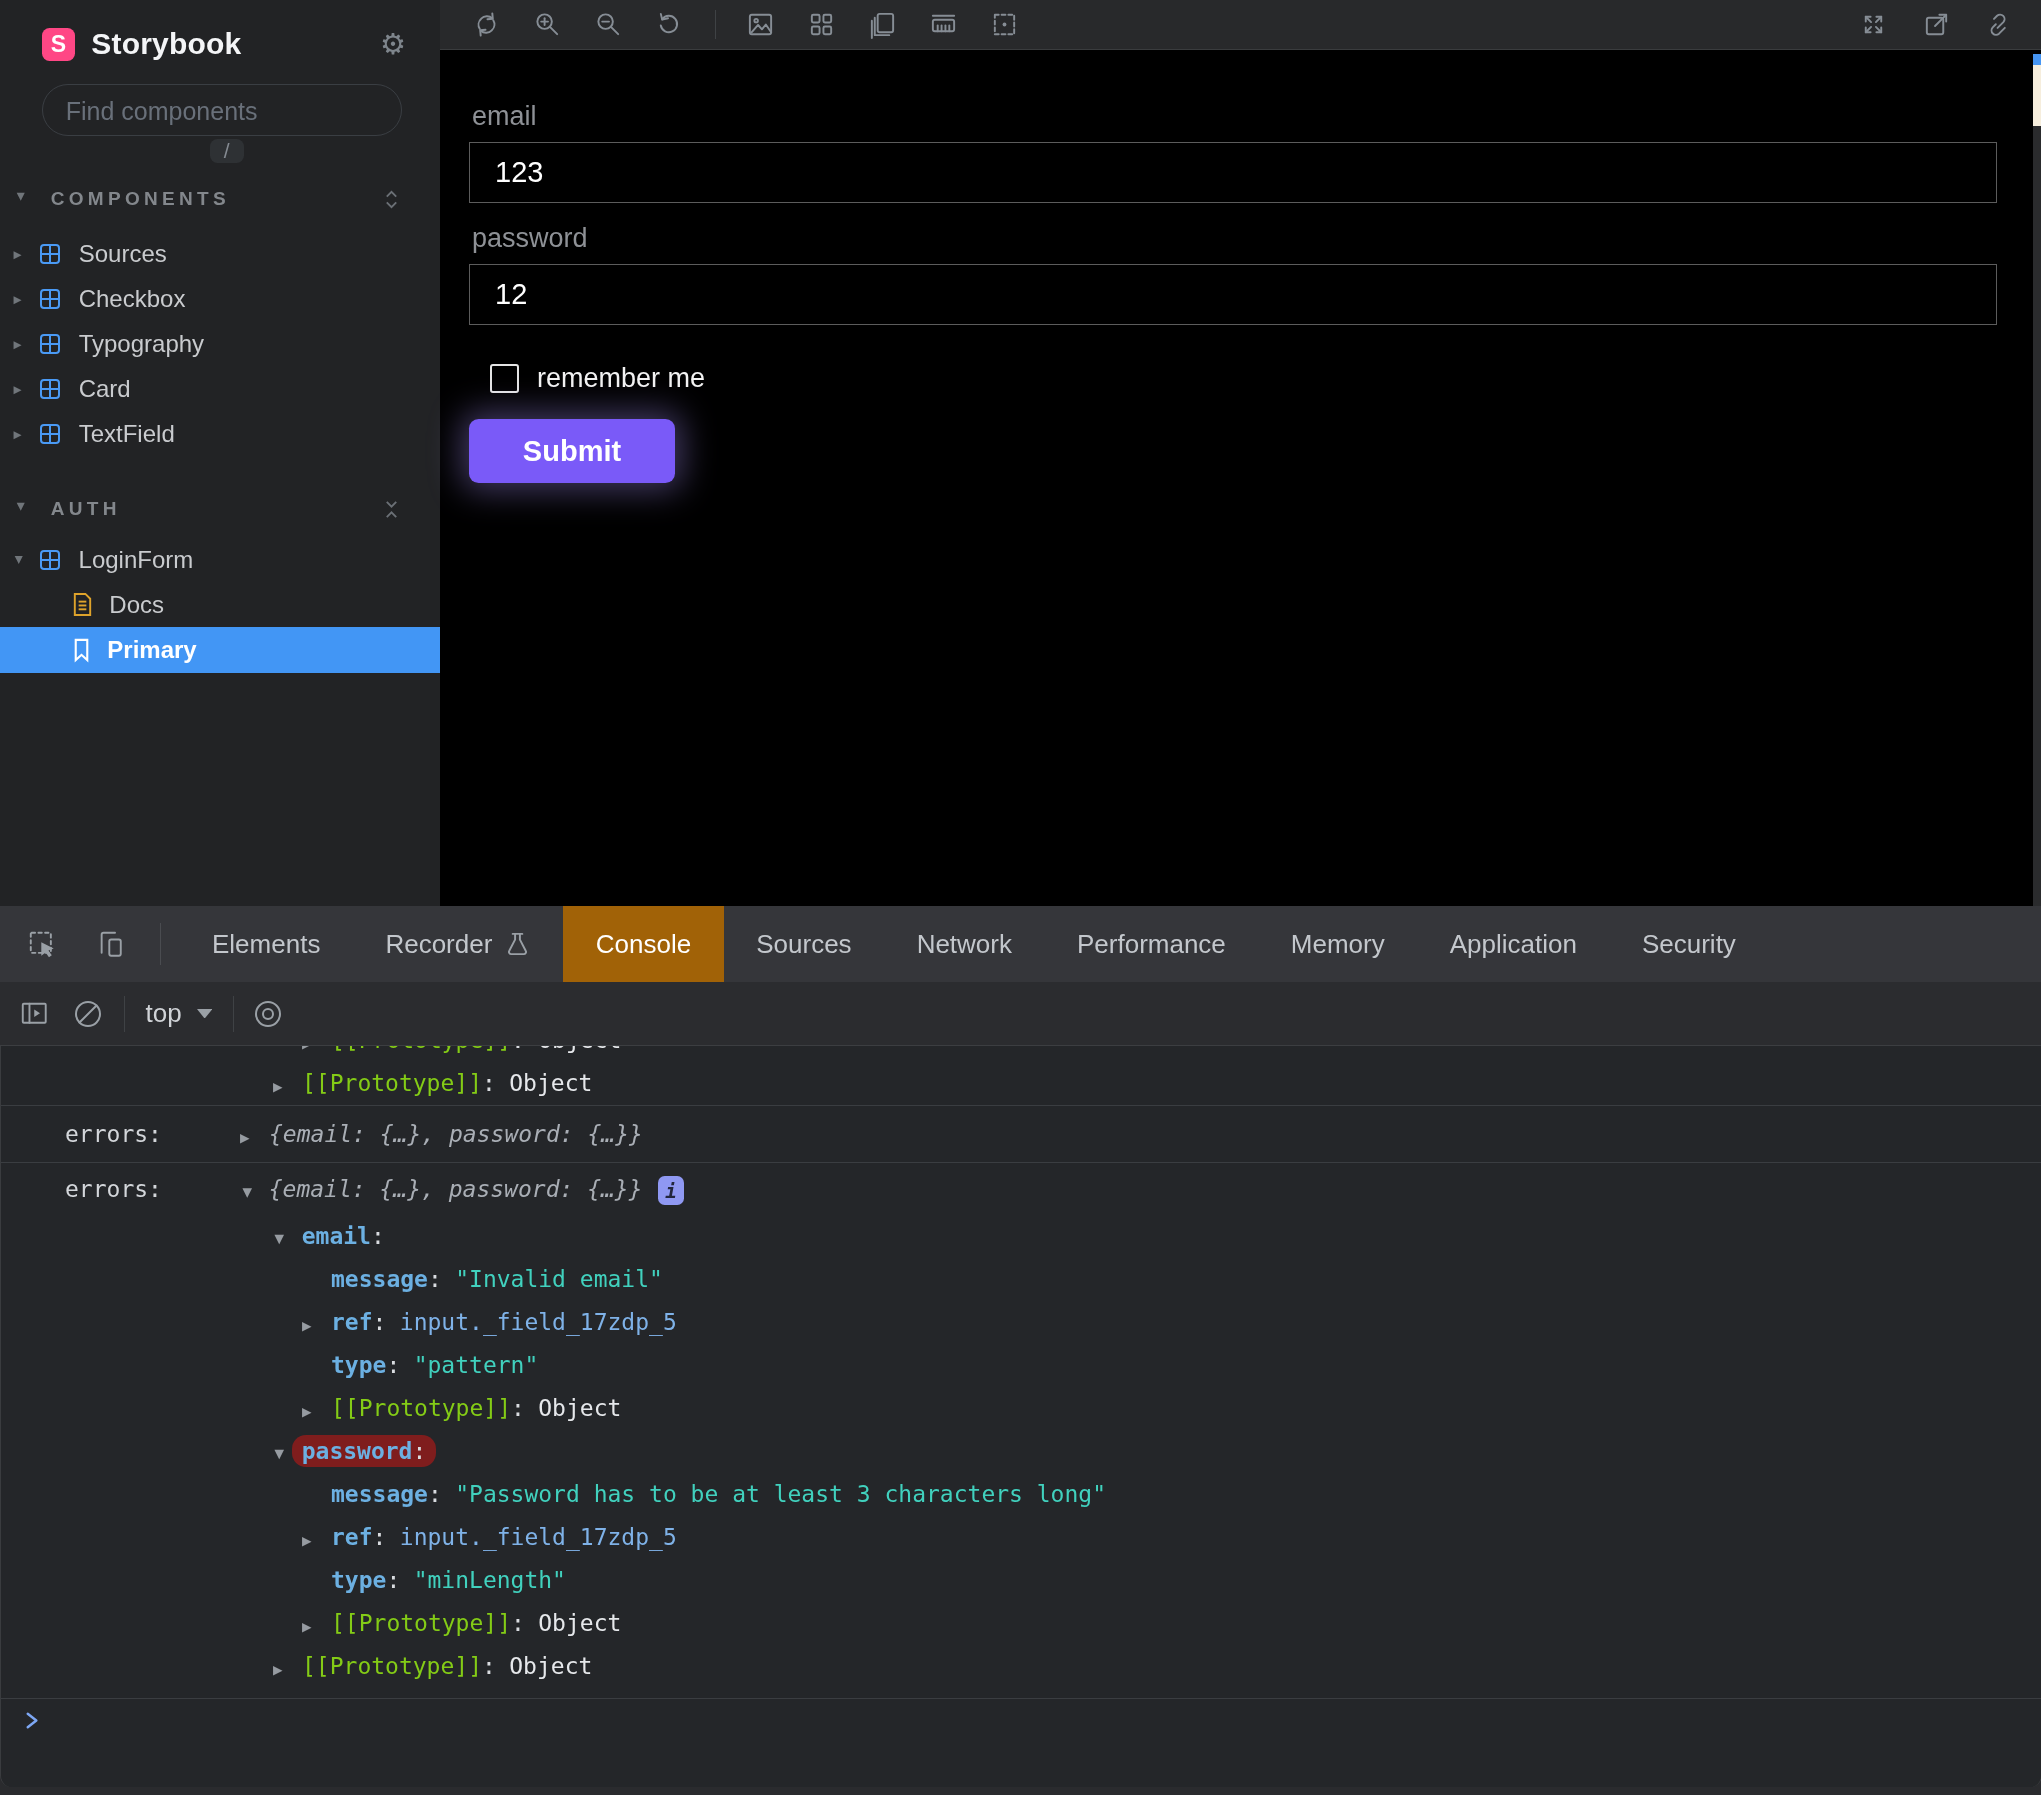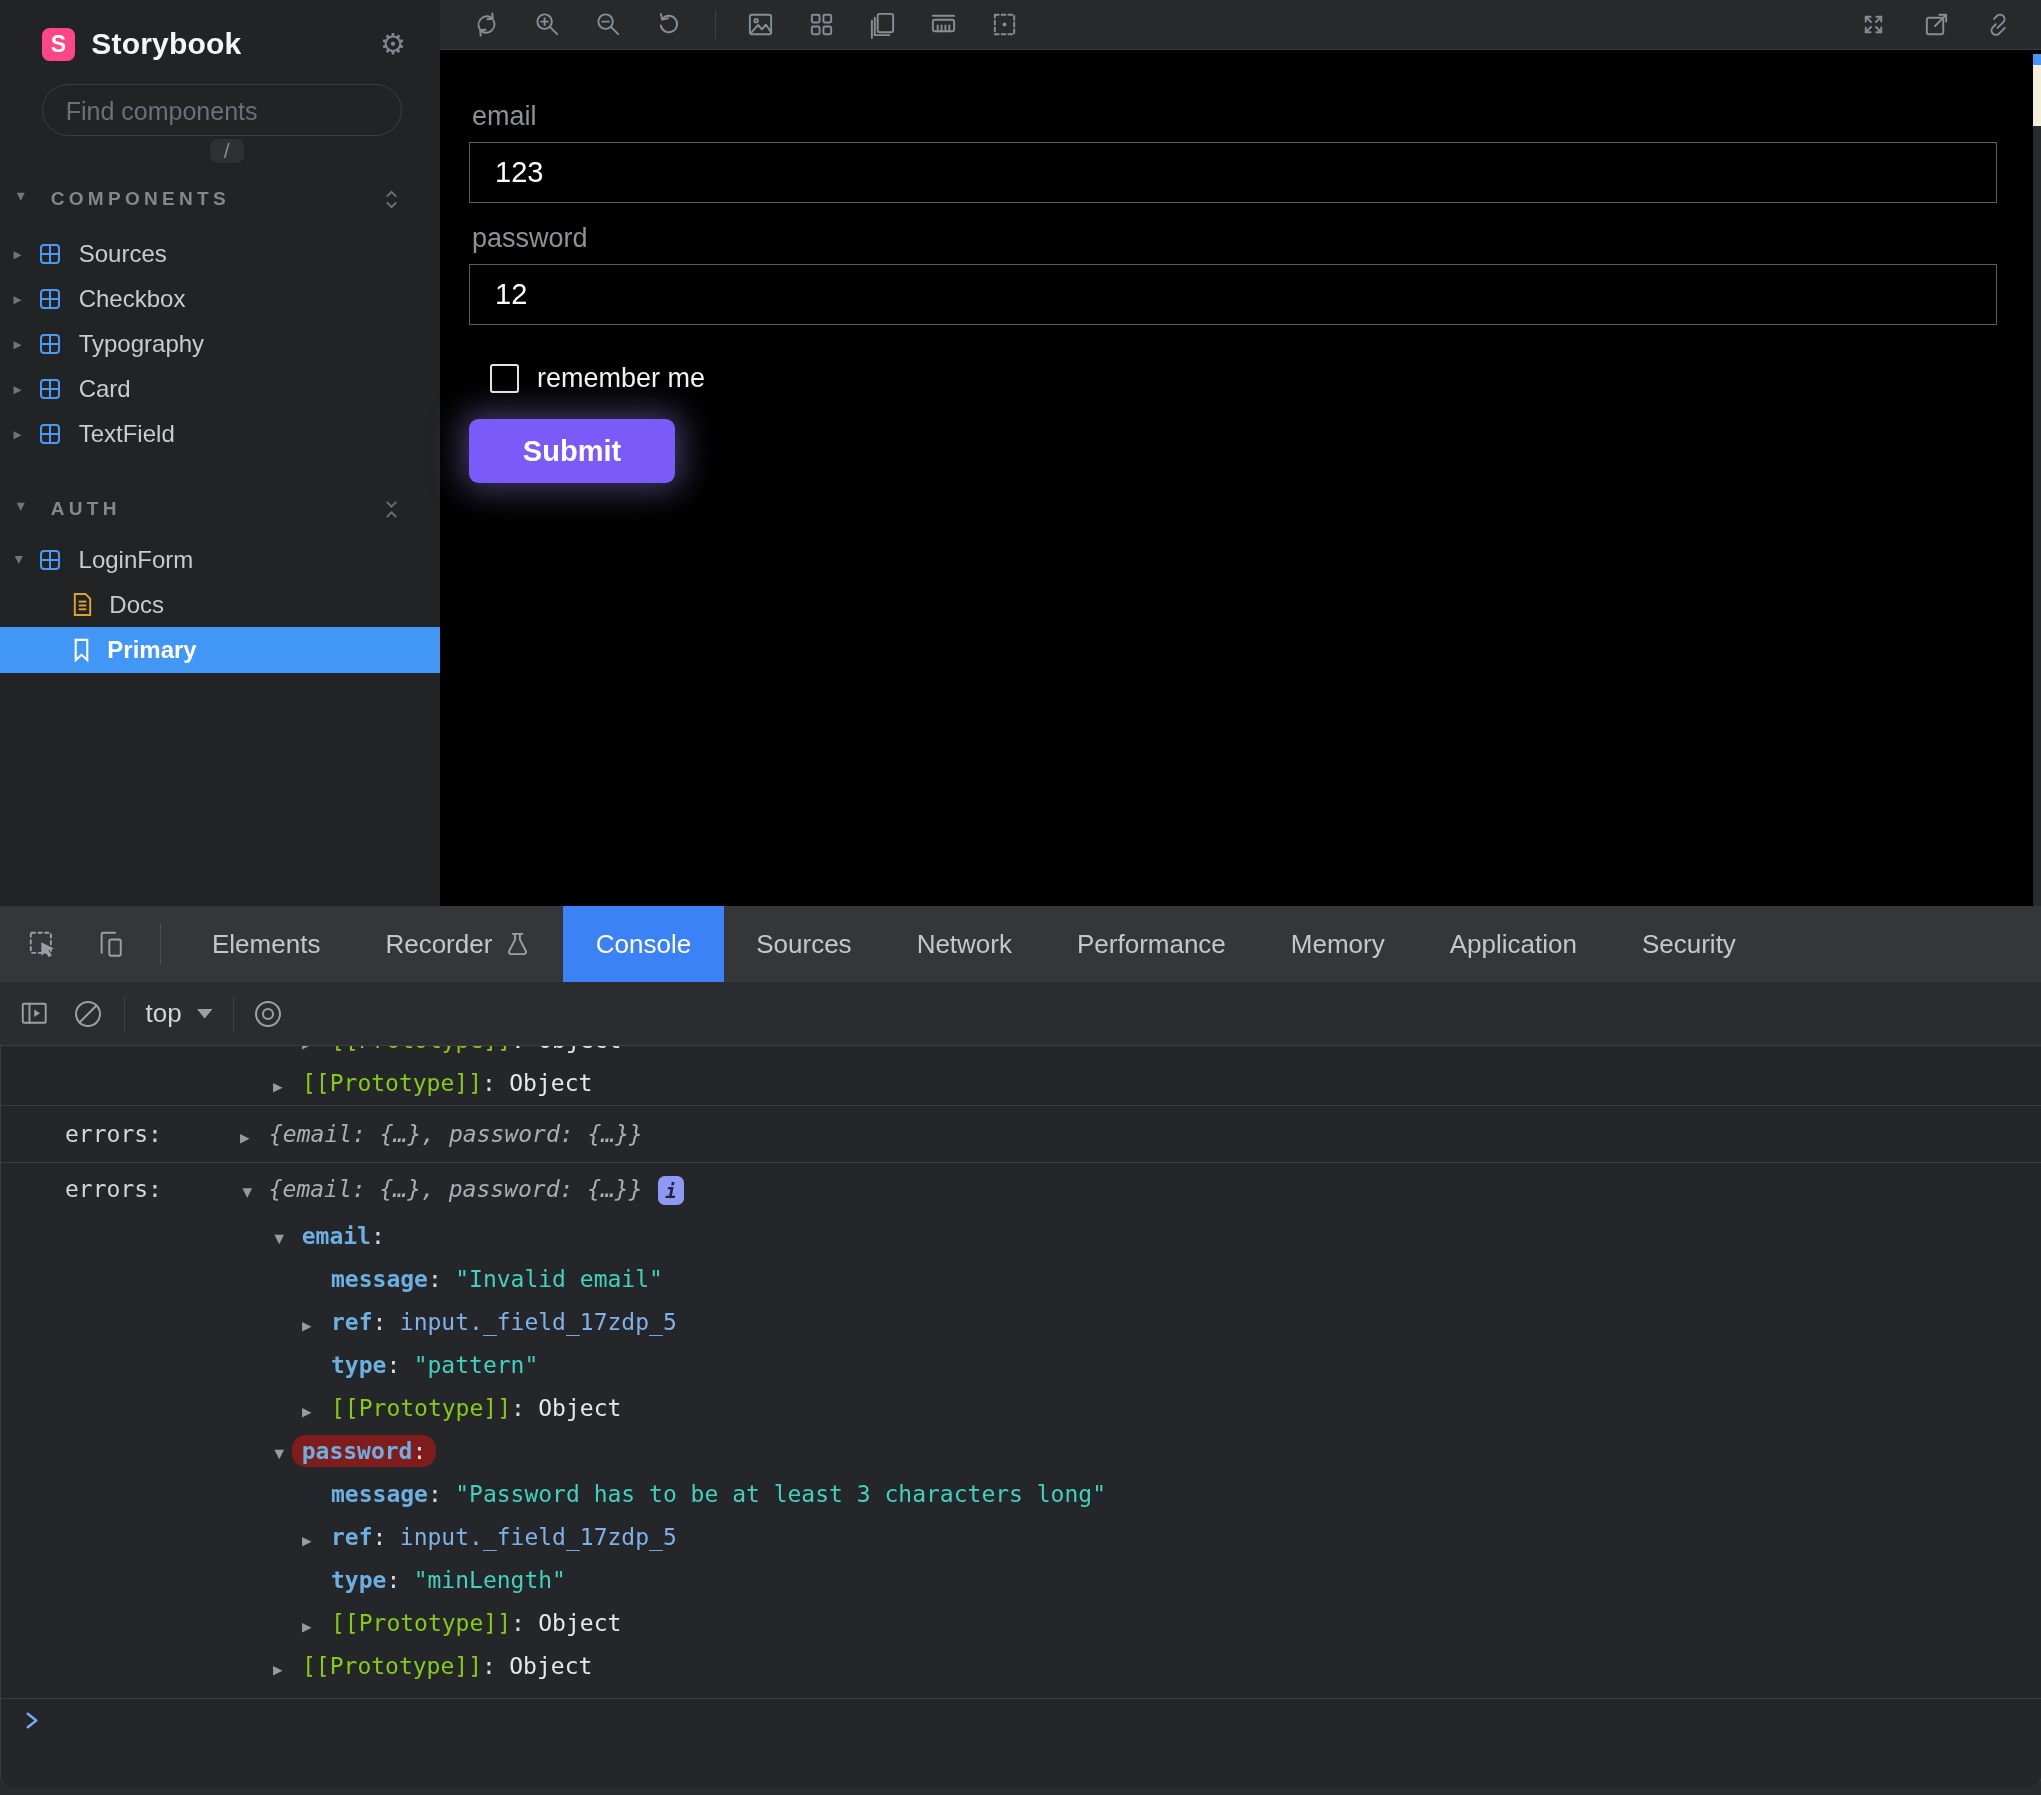--- a/index.html
+++ b/index.html
@@ -68,21 +68,21 @@
   
   .devtools { position:absolute; left:0; top:906px; width:2042px; height:889px; background:#2a2b2e; }
   .dt-tabs { height:76px; background:#35363a; display:flex; align-items:center; }
   .dt-icon { display:flex; align-items:center; justify-content:center; width:34px; height:34px; }
   .dt-icon.i1 { margin-left:25px; }
   .dt-icon.i2 { margin-left:34px; }
   .dt-tabdiv { width:1px; height:42px; background:#4a4c50; margin-left:32.5px; }
   .dt-tab { height:100%; display:flex; align-items:center; gap:11.5px; padding:0 32.5px;
             color:#c3c7cc; font-size:26px; }
   .dt-tab.t-elements { margin-left:19px; }
-  .dt-tab.active { background:#3b82f6; color:#fff; }
+  .dt-tab.active { background:#a16207; color:#fff; }
   svg.dic { stroke:#9aa0a6; fill:none; stroke-width:2; stroke-linecap:round; stroke-linejoin:round; }
 
   .dt-filter { height:64px; background:#2b2c2f; border-bottom:1px solid #3c3e41; display:flex; align-items:center; }
   .df-icon { display:flex; align-items:center; justify-content:center; width:38px; height:38px; margin-left:15.3px; }
   .df-div { width:1px; height:36px; background:#3f4245; margin-left:17px; }
   .df-top { color:#d0d3d7; font-size:26px; margin-left:21px; }
   .df-caret { margin-left:15.3px; margin-right:3.8px; }
   .filter-input { flex:1; height:48px; margin-left:21px; background:#202124; border:1px solid #4e5154;
                   border-radius:1.9px; color:#c9ccd0; font-size:25px; padding-left:15.3px; outline:none;
                   font-family:"Liberation Sans",sans-serif; }

